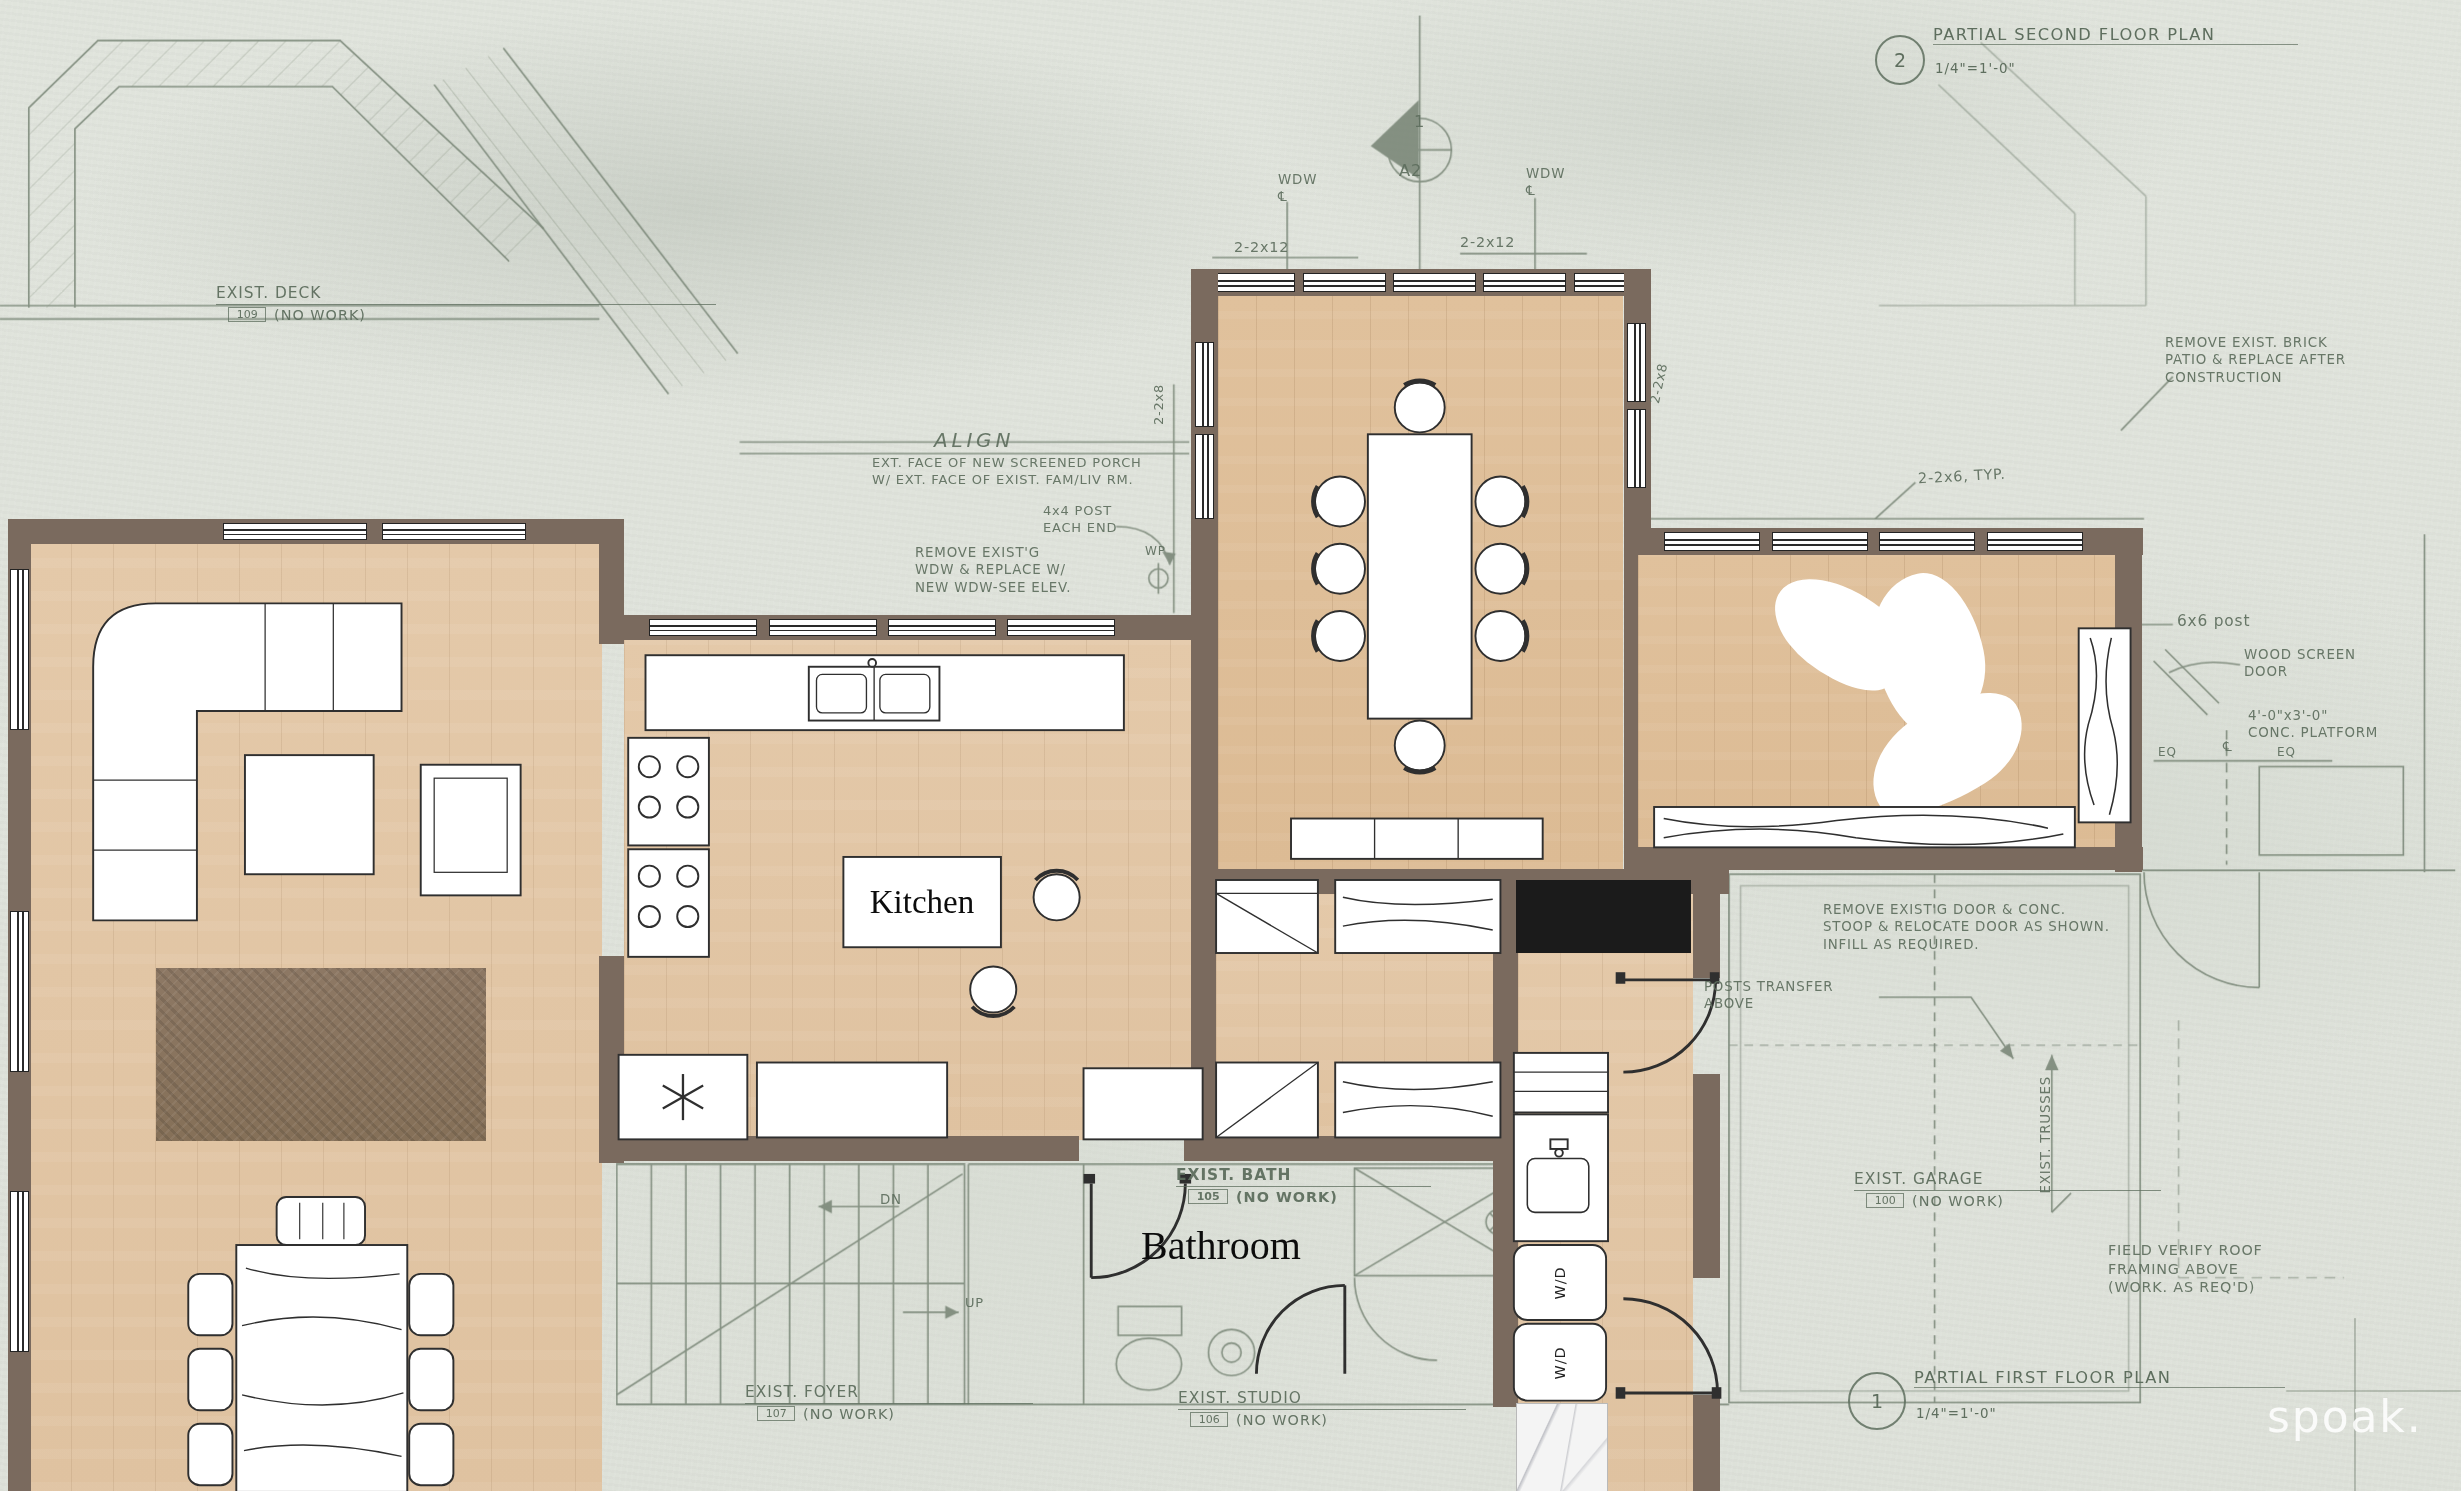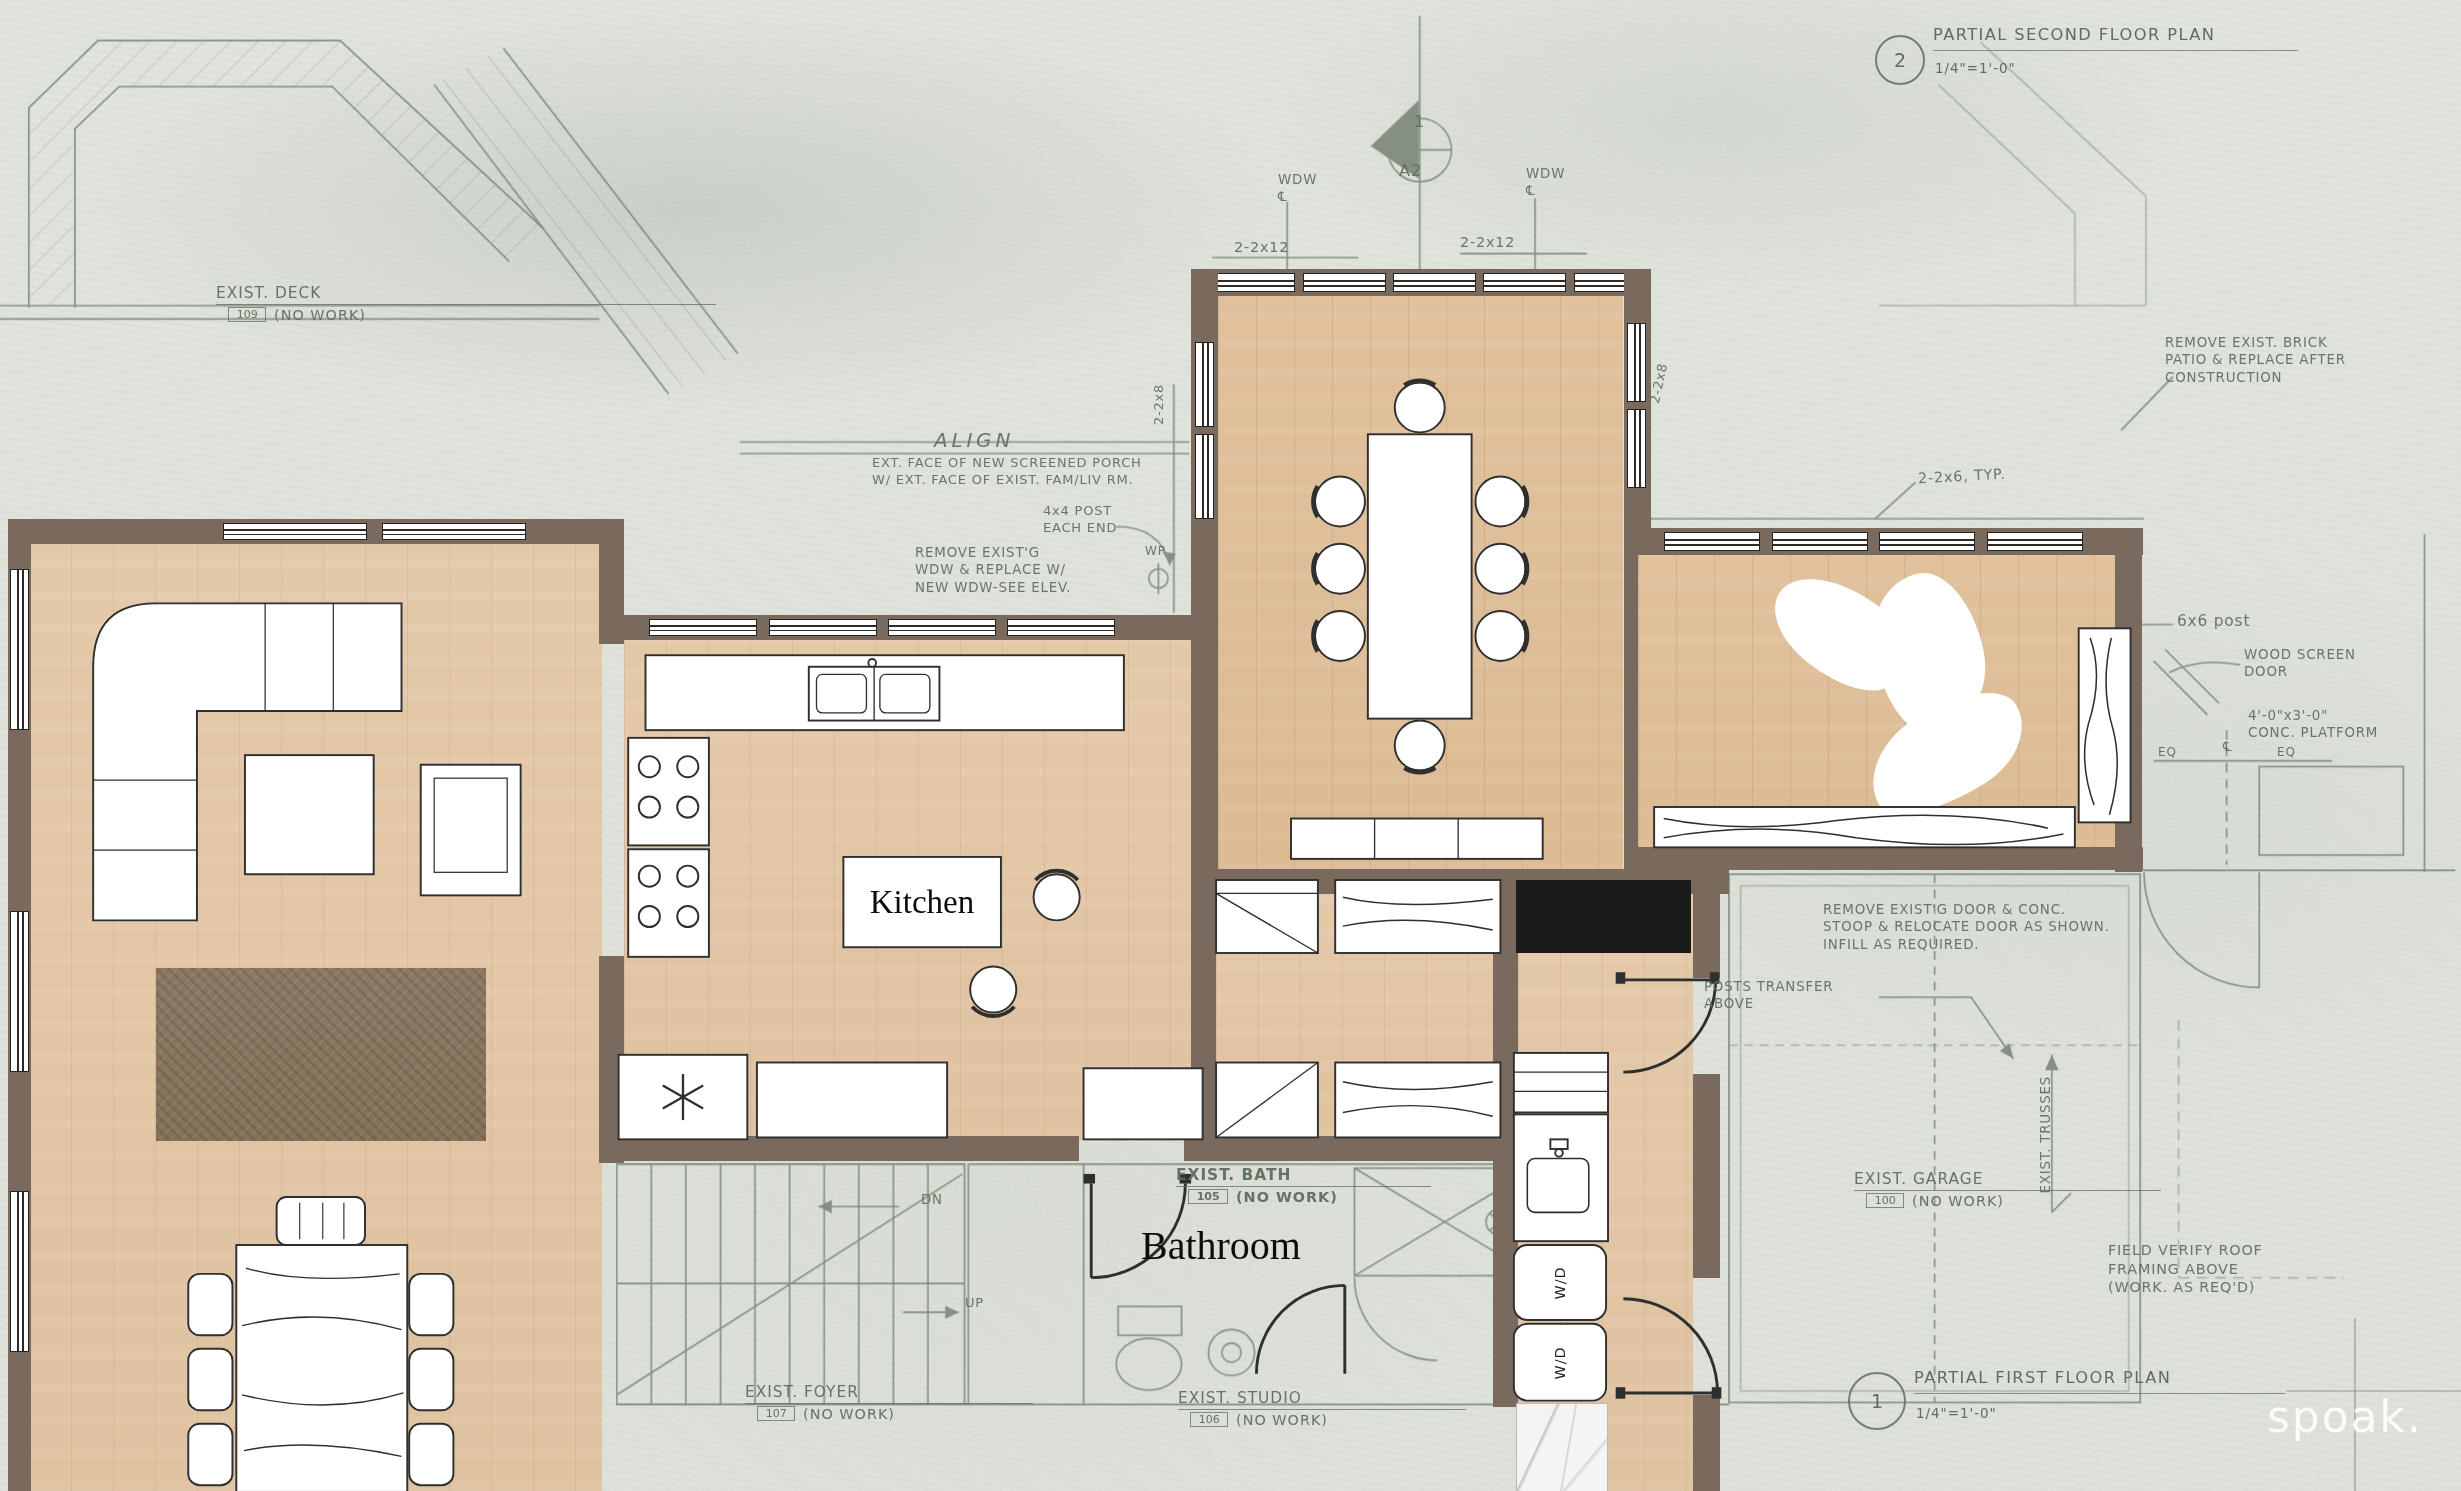--- a/index.html
+++ b/index.html
@@ -40,21 +40,21 @@
   .annot{position:absolute;color:#5e6e5e;opacity:.92;line-height:1.3;letter-spacing:0.8px;
       white-space:pre-line;transform-origin:center;}
   .tag{position:absolute;color:#5e6e5e;opacity:.95;}
   .tag-name{font-size:15.4px;letter-spacing:1px;padding-bottom:1.9px;border-bottom:1.9px solid rgba(94,110,94,.8);}
   .tag-row{display:flex;align-items:center;margin-top:1.9px;}
   .tag-num{border:1.9px solid rgba(94,110,94,.8);padding:0 7.7px;font-size:11px;margin-left:12px;}
   .tag-note{margin-left:7.7px;font-size:14.4px;letter-spacing:1px;}
   .title-circle{position:absolute;border:2.4px solid rgba(94,110,94,.85);border-radius:50%;
       color:#5e6e5e;display:flex;align-items:center;justify-content:center;font-size:19px;}
   .title-label{position:absolute;color:#5e6e5e;font-size:16.3px;letter-spacing:1.4px;
-      border-bottom:1.9px solid rgba(94,110,94,.7);padding-bottom:6px;}
+      border-bottom:1.9px solid rgba(94,110,94,.7);padding-bottom:0;}
   .title-scale{position:absolute;color:#5e6e5e;font-size:13.4px;letter-spacing:1px;}
   .serif-label{position:absolute;font-family:"Liberation Serif","DejaVu Serif",serif;color:#0c0c0c;}
   .wd{position:absolute;display:flex;align-items:center;justify-content:center;
       font-size:14.4px;color:#222;}
   .wd span{transform:rotate(-90deg);letter-spacing:1px;}
   .watermark{position:absolute;left:2267px;top:1391px;width:183px;color:rgba(255,255,255,.85);
       font-size:44px;letter-spacing:1.9px;}
 </style>
 </head>
 <body>
@@ -434,21 +434,21 @@
       <div class="annot" style="left: 2277px; top: 745px; font-size: 12px;">EQ</div>
       <div class="annot" style="left: 1823px; top: 901px; font-size: 13.4px;">REMOVE EXIST'G DOOR &amp; CONC.
 STOOP &amp; RELOCATE DOOR AS SHOWN.
 INFILL AS REQUIRED.</div>
       <div class="annot" style="left: 1704px; top: 978px; font-size: 13.4px;">POSTS TRANSFER
 ABOVE</div>
       <div class="annot" style="left: 1987px; top: 1126px; font-size: 13.4px; transform: rotate(-90deg);">EXIST. TRUSSES</div>
       <div class="annot" style="left: 2108px; top: 1241px; font-size: 14.4px;">FIELD VERIFY ROOF
 FRAMING ABOVE
 (WORK. AS REQ'D)</div>
-      <div class="annot" style="left: 880px; top: 1191px; font-size: 13.4px; margin-left: 41px;">DN</div>
+      <div class="annot" style="left: 880px; top: 1191px; font-size: 13.4px;">DN</div>
       <div class="annot" style="left: 965px; top: 1295px; font-size: 13px;">UP</div>
       <div class="annot" style="left: 1414px; top: 111px; font-size: 16.3px;">1</div>
       <div class="annot" style="left: 1399px; top: 160px; font-size: 16.3px;">A2</div>
     </div>
   <div id="tag-layer">
       <div class="tag" style="left: 216px; top: 284px;">
         <div class="tag-name" style="width: 500px;">EXIST. DECK</div>
         <div class="tag-row">
           <span class="tag-num">109</span>
           <span class="tag-note">(NO WORK)</span>

